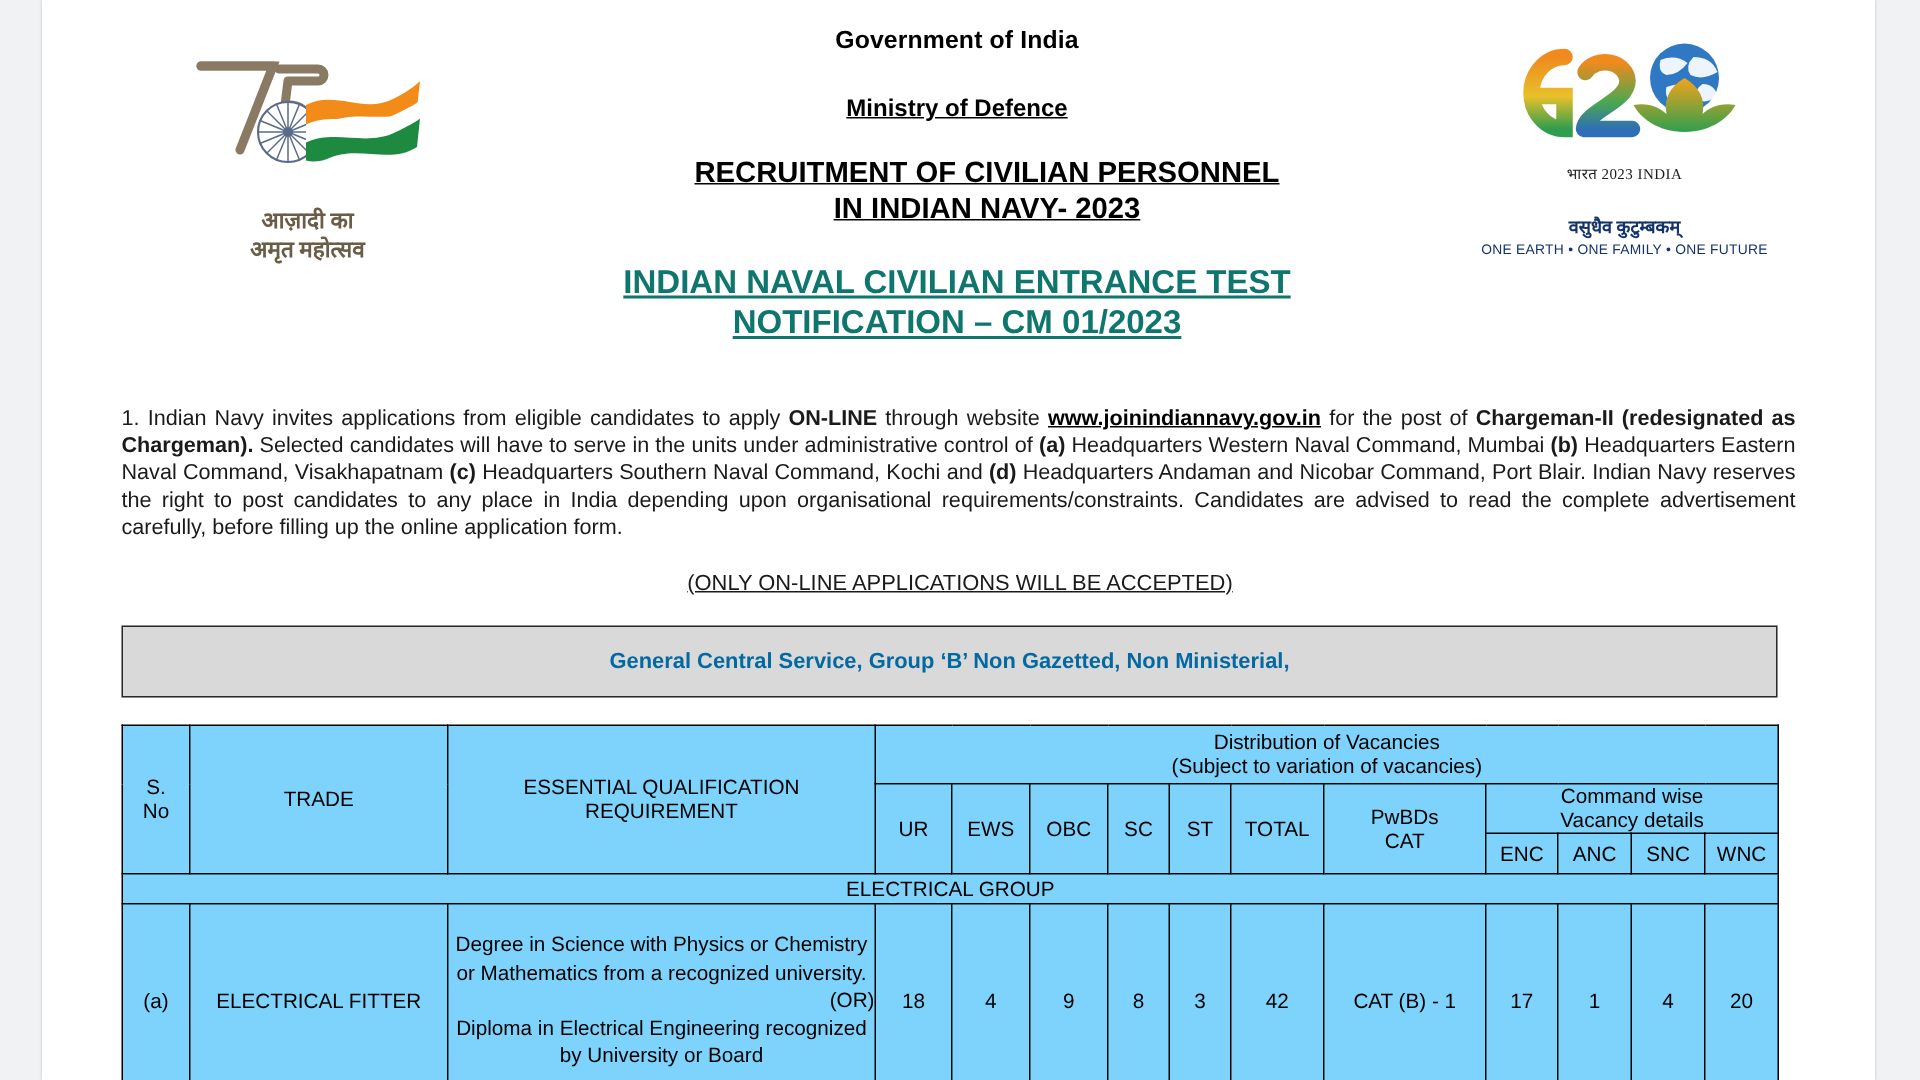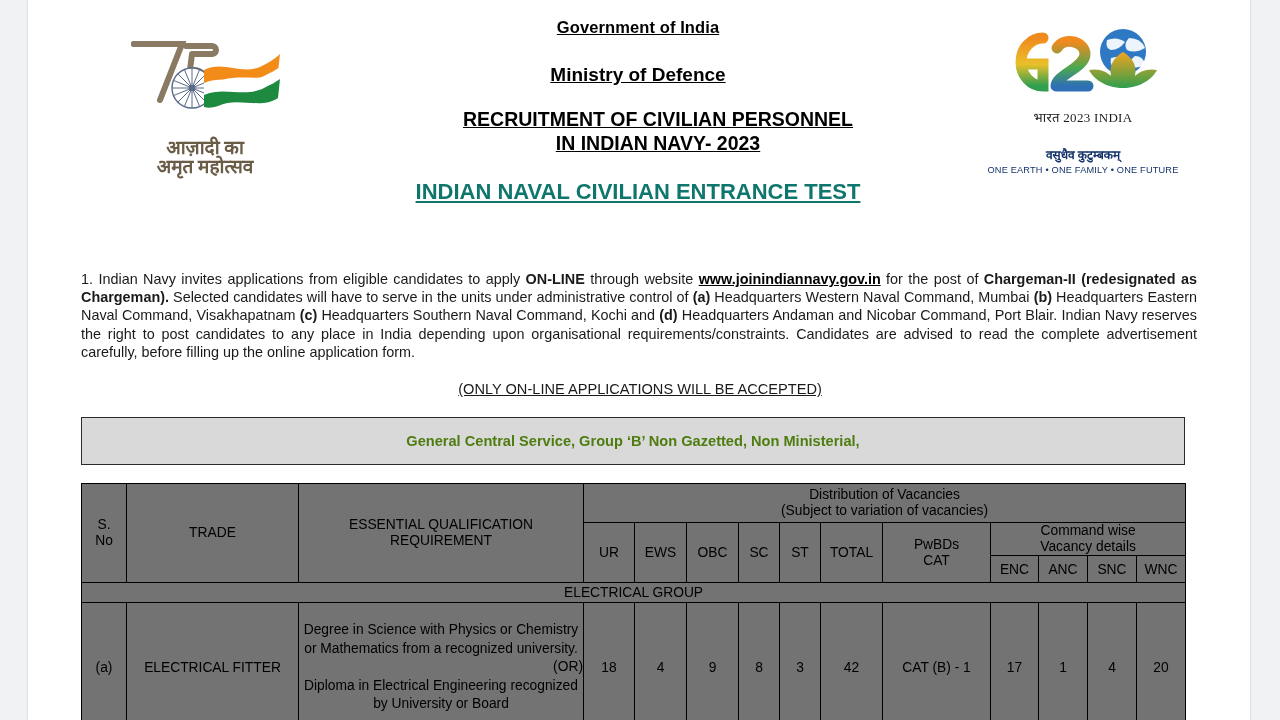--- a/index.html
+++ b/index.html
@@ -56,21 +56,21 @@
     left: 955px;
     top: 16px;
     width: 200px;
     height: 160px;
     text-align: center;
   }
 
   .g20-wrap { position: relative; width: 200px; height: 96px; }
   .g20-sub {
     font-family: "Liberation Serif", serif;
-    font-size: 13px;
+    font-size: 10px;
     letter-spacing: 0.3px;
     color: #1b1b1b;
     margin-top: -4px;
   }
   .g20-motto-hi {
     font-family: "Liberation Serif", serif;
     font-size: 12px;
     color: #14336b;
     margin-top: 20px;
     font-weight: bold;
@@ -88,25 +88,24 @@
     left: 250px;
     top: 18px;
     width: 720px;
     text-align: center;
   }
 
   .t-gov {
     font-size: 16.5px;
     font-weight: bold;
     color: #000;
-    text-decoration: underline;
     letter-spacing: 0.1px;
   }
   .t-mod {
-    font-size: 19px;
+    font-size: 16px;
     font-weight: bold;
     color: #000;
     text-decoration: underline;
     margin-top: 27px;
   }
   .t-recruit {
     font-size: 19.5px;
     font-weight: bold;
     color: #000;
     margin-top: 22px;
@@ -164,21 +163,21 @@
     background: #d9d9d9;
     border: 1.5px solid #2b2b2b;
     box-sizing: border-box;
     display: flex;
     align-items: center;
     justify-content: center;
     text-align: center;
     font-size: 14.6px;
     font-weight: bold;
     line-height: 19px;
-    color: #4d7c0f;
+    color: #0369a1;
   }
 
   
   .tbl-wrap {
     position: absolute;
     left: 53px;
     top: 483px;
     width: 1104px;
   }
   table.vac {
@@ -187,21 +186,21 @@
     table-layout: fixed;
   }
   table.vac td, table.vac th {
     border: 1.4px solid #000;
     padding: 0;
     font-size: 13.8px;
     color: #000;
     vertical-align: middle;
     text-align: center;
     font-weight: normal;
-    background: #737373;
+    background: #7dd3fc;
   }
   th.hd { font-weight: bold; font-size: 14px; line-height: 16px; }
   th.hd-small { font-weight: bold; font-size: 13.6px; }
   .h-dist { height: 38px; }
   .h-sub  { height: 34px; }
   .h-sub2 { height: 26px; }
 
   td.grouprow {
     text-align: left;
     font-weight: bold;
@@ -265,21 +264,21 @@
               <line x1="64.3" y1="43.3" x2="79.7" y2="80.7"></line>
                 <line x1="79.7" y1="43.3" x2="64.3" y2="80.7"></line>
               <line x1="53.3" y1="54.3" x2="90.7" y2="69.7"></line>
                 <line x1="53.3" y1="69.7" x2="90.7" y2="54.3"></line>
             </g>
 
             <path d="M84 44 C104 34 122 50 142 40 C150 36 156 32 160 28 L158 46 C140 58 118 46 98 56 C92 58 88 58 84 57 Z" fill="#f28b18"></path>
             <path d="M84 57 C104 48 124 60 144 50 C152 46 156 44 160 41 L158 58 C140 70 118 58 98 68 C92 70 88 70 84 69 Z" fill="#ffffff"></path>
             <path d="M84 69 C104 60 124 72 144 62 C152 58 156 56 160 53 L158 72 C140 84 118 70 98 80 C92 82 88 82 84 81 Z" fill="#1d8a3f"></path>
           </svg>
-          <div style="margin-top:-34px; text-align:center; color:#6a5c46; font-family:'Liberation Serif', serif; font-size:19px; line-height:19px; font-weight:bold;">
+          <div style="margin-top:-34px; text-align:center; color:#6a5c46; font-family:'Liberation Serif', serif; font-size:15px; line-height:19px; font-weight:bold;">
             <div>आज़ादी का</div>
             <div>अमृत महोत्सव</div>
           </div>
         </div>
 
         <div class="logo-right">
           <div class="g20-wrap">
             <svg width="200" height="92" viewBox="0 0 200 92" xmlns="http://www.w3.org/2000/svg">
               <defs>
                 <linearGradient id="gG" x1="0" y1="0" x2="0" y2="1">
@@ -322,20 +321,21 @@
 
         <div class="titles">
           <div class="t-gov">Government of India</div>
           <div class="t-mod">Ministry of Defence</div>
           <div class="t-recruit">
             <div><span>RECRUITMENT OF CIVILIAN PERSONNEL</span></div>
             <div><span>IN INDIAN NAVY- 2023</span></div>
           </div>
           <div class="t-block2">
             <div><span>INDIAN NAVAL CIVILIAN ENTRANCE TEST</span></div>
+            <div><span>NOTIFICATION – CM 01/2023</span></div>
           </div>
         </div>
       </div>
 
       <div class="para"><span>1. Indian Navy invites applications from eligible candidates to apply </span><b>ON-LINE</b><span> through website </span><a class="link" href="#">www.joinindiannavy.gov.in</a><span> for the post of </span><b>Chargeman-II (redesignated as Chargeman).</b><span> Selected candidates will have to serve in the units under administrative control of </span><b>(a)</b><span> Headquarters Western Naval Command, Mumbai </span><b>(b)</b><span> Headquarters Eastern Naval Command, Visakhapatnam </span><b>(c)</b><span> Headquarters Southern Naval Command, Kochi and </span><b>(d)</b><span> Headquarters Andaman and Nicobar Command, Port Blair. Indian Navy reserves the right to post candidates to any place in India depending upon organisational requirements/constraints. Candidates are advised to read the complete advertisement carefully, before filling up the online application form.</span></div>
 
       <div class="online-note">
         <span>(ONLY ON-LINE APPLICATIONS WILL BE ACCEPTED)</span>
       </div>
 

